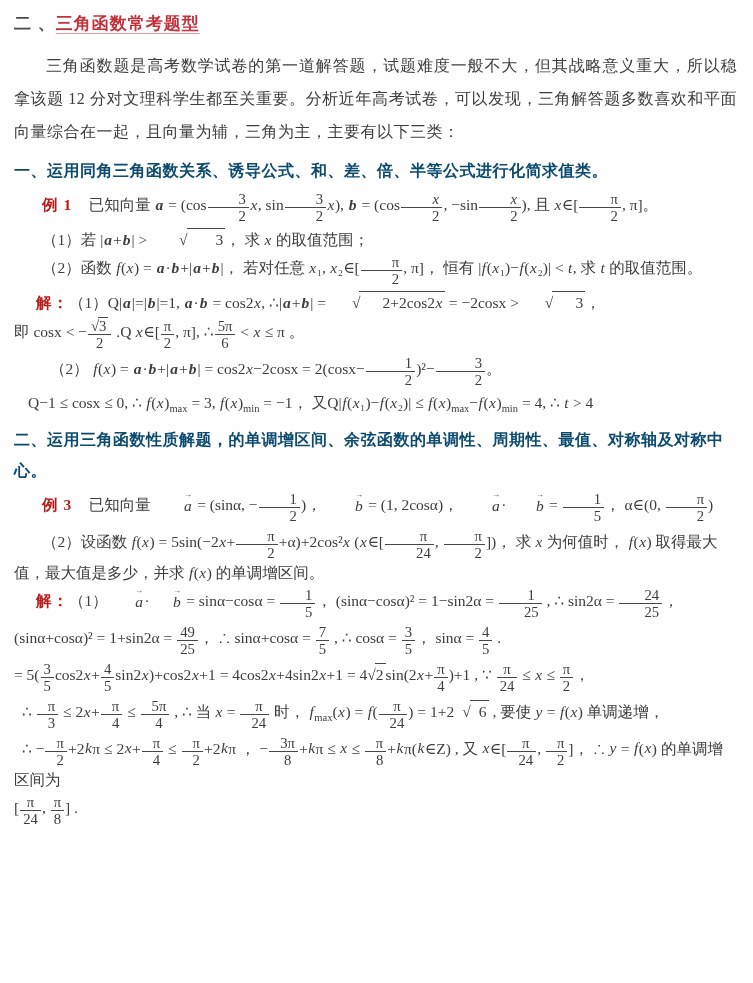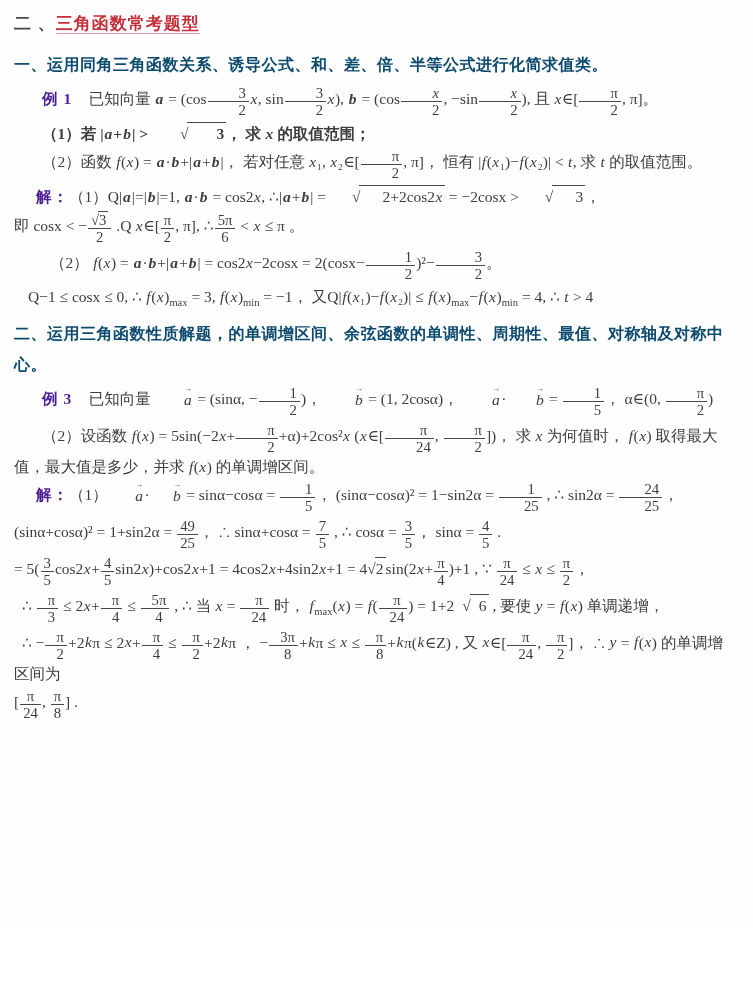--- a/index.html
+++ b/index.html
@@ -25,21 +25,21 @@
     margin:0 0 6px 0;letter-spacing:0.5px;
   }
   .h{
     font-family:"Liberation Sans","DejaVu Sans",sans-serif;
     font-size:16px;font-weight:bold;line-height:31px;margin:7px 0 5px 0;color:#0c4a6e;
     letter-spacing:0.5px;
   }
   .m{
     font-size:15.5px;line-height:1.42;margin:3px 0;white-space:normal;
   }
-  .m .lead{font-weight:bold;color:#4c1d95;letter-spacing:1px;}
+  .m .lead{font-weight:bold;color:#b91c1c;letter-spacing:1px;}
   
   .fr{display:inline-block;vertical-align:-0.8em;text-align:center;margin:0 1px;line-height:1.12;font-size:0.95em;}
   .fr .fn{display:block;padding:0 3px;}
   .fr .fd{display:block;border-top:1px solid #474747;padding:0 3px;}
   
   .sq{white-space:nowrap;}
   .sq .sr{display:inline-block;margin-right:-1px;}
   .sq .sb{display:inline-block;border-top:1px solid #474747;padding:0 2px 0 1px;}
   
   .vc{display:inline-block;text-align:center;vertical-align:-1px;line-height:1;margin:0 1px;}
@@ -47,23 +47,24 @@
   .vc .vb{display:block;font-style:italic;line-height:1;}
   sub.ms{font-size:0.68em;text-align:center;}
   .m i{padding:0 0.5px;}
 </style>
 </head>
 <body>
 
 <div class="page">
   <div class="title"><span class="tp">二 、</span><span class="tr">三角函数常考题型</span></div>
   <div id="doc">
+      <div class="para">三角函数题是高考数学试卷的第一道解答题，试题难度一般不大，但其战略意义重大，所以稳拿该题 12 分对文理科学生都至关重要。分析近年高考试卷，可以发现，三角解答题多数喜欢和平面向量综合在一起，且向量为辅，三角为主，主要有以下三类：</div>
       <div class="h">一、运用同角三角函数关系、诱导公式、和、差、倍、半等公式进行化简求值类。</div>
       <div class="m" style="text-indent: 28px;"><span class="lead">例 1　</span>已知向量 <b><i><i>a</i></i></b> = (cos<span class="fr"><span class="fn">3</span><span class="fd">2</span></span><i>x</i>, sin<span class="fr"><span class="fn">3</span><span class="fd">2</span></span><i>x</i>), <b><i><i>b</i></i></b> = (cos<span class="fr"><span class="fn"><i>x</i></span><span class="fd">2</span></span>, −sin<span class="fr"><span class="fn"><i>x</i></span><span class="fd">2</span></span>), 且 <i>x</i>∈[<span class="fr"><span class="fn">π</span><span class="fd">2</span></span>, π]。</div>
-      <div class="m" style="text-indent: 28px; font-weight: bold;">（1）若 |<b><i><i>a</i></i></b>+<b><i><i>b</i></i></b>| &gt; <span class="sq"><span class="sr">√</span><span class="sb">3</span></span>， 求 <i>x</i> 的取值范围；</div>
+      <div class="m" style="text-indent: 28px;">（1）若 |<b><i><i>a</i></i></b>+<b><i><i>b</i></i></b>| &gt; <span class="sq"><span class="sr">√</span><span class="sb">3</span></span>， 求 <i>x</i> 的取值范围；</div>
       <div class="m" style="text-indent: 28px;">（2）函数 <i>f</i>(<i>x</i>) = <b><i><i>a</i></i></b>·<b><i><i>b</i></i></b>+|<b><i><i>a</i></i></b>+<b><i><i>b</i></i></b>|， 若对任意 <i>x</i>₁, <i>x</i>₂∈[<span class="fr"><span class="fn">π</span><span class="fd">2</span></span>, π]， 恒有 |<i>f</i>(<i>x</i>₁)−<i>f</i>(<i>x</i>₂)| &lt; <i>t</i>, 求 <i>t</i> 的取值范围。</div>
       <div class="m" style="text-indent: 22px;"><span class="lead">解：</span>（1）Q|<b><i><i>a</i></i></b>|=|<b><i><i>b</i></i></b>|=1, <b><i><i>a</i></i></b>·<b><i><i>b</i></i></b> = cos2<i>x</i>, ∴|<b><i><i>a</i></i></b>+<b><i><i>b</i></i></b>| = <span class="sq"><span class="sr">√</span><span class="sb">2+2cos2<i>x</i></span></span> = −2cosx &gt; <span class="sq"><span class="sr">√</span><span class="sb">3</span></span>，</div>
       <div class="m">即 cosx &lt; −<span class="fr"><span class="fn"><span class="sq"><span class="sr">√</span><span class="sb">3</span></span></span><span class="fd">2</span></span> .Q <i>x</i>∈[<span class="fr"><span class="fn">π</span><span class="fd">2</span></span>, π], ∴<span class="fr"><span class="fn">5π</span><span class="fd">6</span></span> &lt; <i>x</i> ≤ π 。</div>
       <div class="m" style="text-indent: 36px;">（2） <i>f</i>(<i>x</i>) = <b><i><i>a</i></i></b>·<b><i><i>b</i></i></b>+|<b><i><i>a</i></i></b>+<b><i><i>b</i></i></b>| = cos2<i>x</i>−2cosx = 2(cosx−<span class="fr"><span class="fn">1</span><span class="fd">2</span></span>)²−<span class="fr"><span class="fn">3</span><span class="fd">2</span></span>。</div>
       <div class="m" style="text-indent: 14px;">Q−1 ≤ cosx ≤ 0, ∴ <i>f</i>(<i>x</i>)<sub class="ms">max</sub> = 3, <i>f</i>(<i>x</i>)<sub class="ms">min</sub> = −1， 又Q|<i>f</i>(<i>x</i>₁)−<i>f</i>(<i>x</i>₂)| ≤ <i>f</i>(<i>x</i>)<sub class="ms">max</sub>−<i>f</i>(<i>x</i>)<sub class="ms">min</sub> = 4, ∴ <i>t</i> &gt; 4</div>
       <div class="h">二、运用三角函数性质解题，的单调增区间、余弦函数的单调性、周期性、最值、对称轴及对称中心。</div>
       <div class="m" style="text-indent: 28px;"><span class="lead">例 3　</span>已知向量 <span class="vc"><span class="va">→</span><span class="vb"><i>a</i></span></span> = (sinα, −<span class="fr"><span class="fn">1</span><span class="fd">2</span></span>)， <span class="vc"><span class="va">→</span><span class="vb"><i>b</i></span></span> = (1, 2cosα)， <span class="vc"><span class="va">→</span><span class="vb"><i>a</i></span></span>·<span class="vc"><span class="va">→</span><span class="vb"><i>b</i></span></span> = <span class="fr"><span class="fn">1</span><span class="fd">5</span></span>， α∈(0, <span class="fr"><span class="fn">π</span><span class="fd">2</span></span>)</div>
       <div class="m" style="text-indent: 28px;">（2）设函数 <i>f</i>(<i>x</i>) = 5sin(−2<i>x</i>+<span class="fr"><span class="fn">π</span><span class="fd">2</span></span>+α)+2cos²<i>x</i> (<i>x</i>∈[<span class="fr"><span class="fn">π</span><span class="fd">24</span></span>, <span class="fr"><span class="fn">π</span><span class="fd">2</span></span>])， 求 <i>x</i> 为何值时， <i>f</i>(<i>x</i>) 取得最大值，最大值是多少，并求 <i>f</i>(<i>x</i>) 的单调增区间。</div>
       <div class="m" style="text-indent: 22px;"><span class="lead">解：</span>（1） <span class="vc"><span class="va">→</span><span class="vb"><i>a</i></span></span>·<span class="vc"><span class="va">→</span><span class="vb"><i>b</i></span></span> = sinα−cosα = <span class="fr"><span class="fn">1</span><span class="fd">5</span></span>， (sinα−cosα)² = 1−sin2α = <span class="fr"><span class="fn">1</span><span class="fd">25</span></span> , ∴ sin2α = <span class="fr"><span class="fn">24</span><span class="fd">25</span></span>，</div>
       <div class="m">(sinα+cosα)² = 1+sin2α = <span class="fr"><span class="fn">49</span><span class="fd">25</span></span>， ∴ sinα+cosα = <span class="fr"><span class="fn">7</span><span class="fd">5</span></span> , ∴ cosα = <span class="fr"><span class="fn">3</span><span class="fd">5</span></span>， sinα = <span class="fr"><span class="fn">4</span><span class="fd">5</span></span> .</div>

